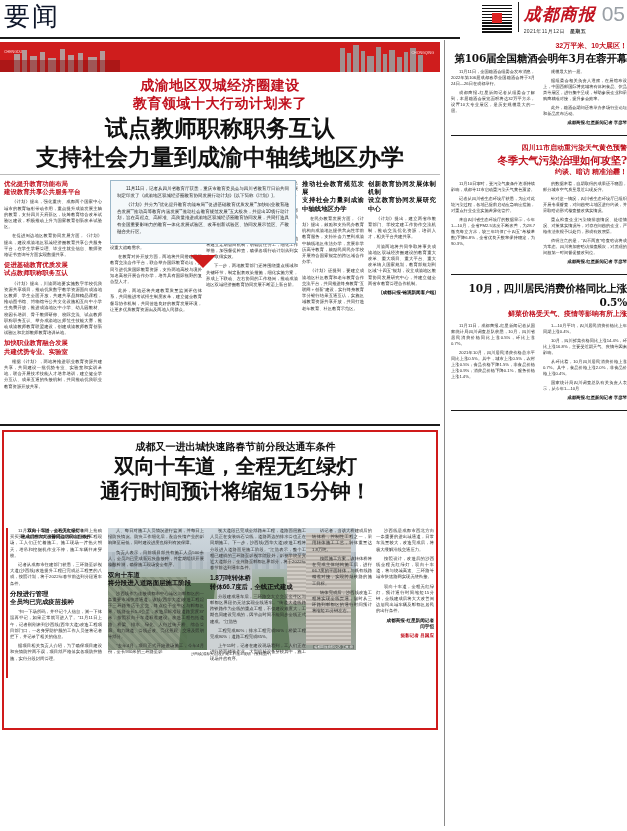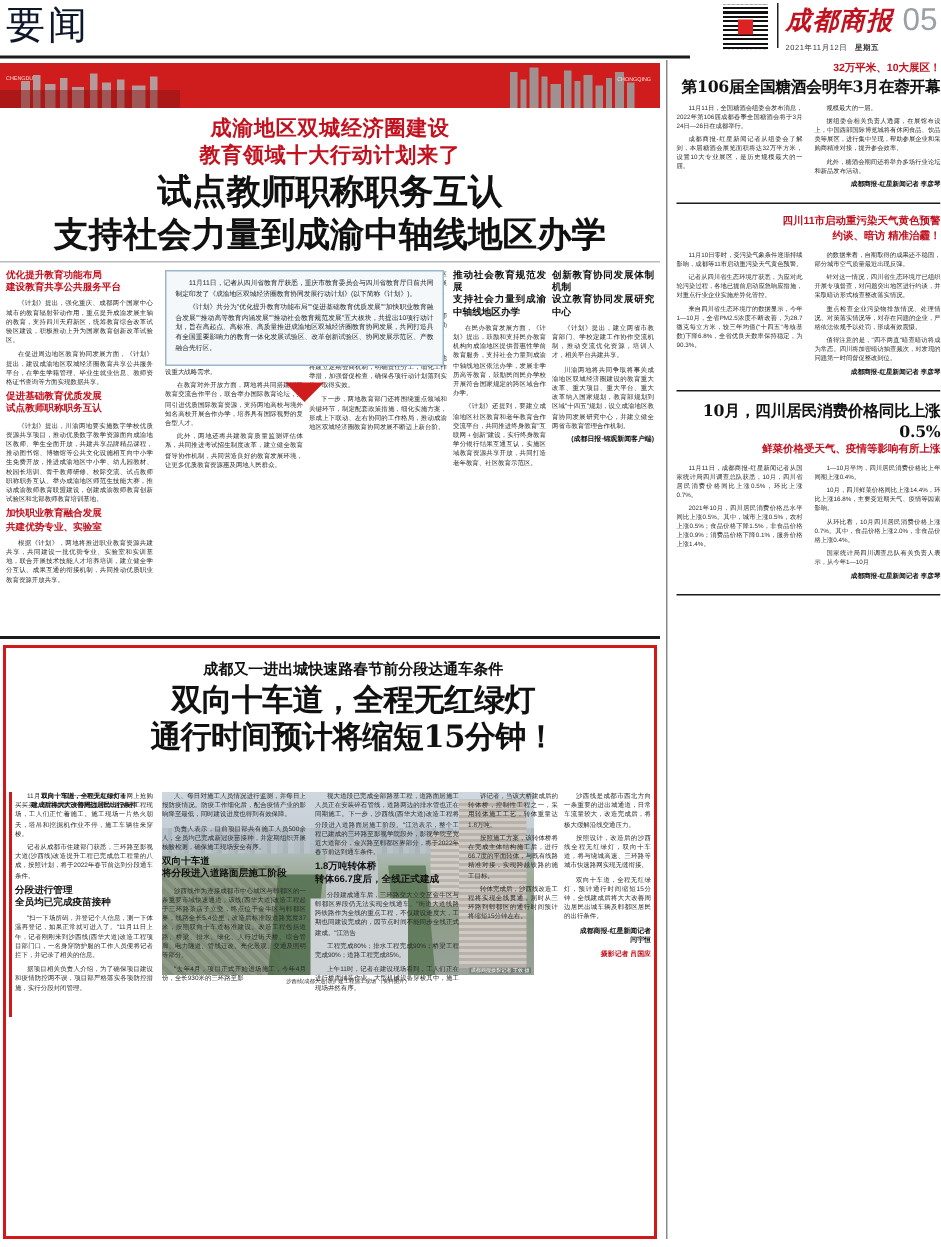--- a/index.html
+++ b/index.html
@@ -23,21 +23,21 @@
   }
   .section-rule{position:absolute;left:0;top:37px;width:460px;height:2px;background:#1b1b1b;}
   .mh-right{position:absolute;right:2px;top:2px;height:34px;display:flex;align-items:flex-start;}
   .qr{width:30px;height:30px;background:
       repeating-linear-gradient(0deg,#111 0 1.5px,#fff 1.5px 3px),
       repeating-linear-gradient(90deg,#111 0 1.5px,rgba(255,255,255,0) 1.5px 3px);
       position:relative;border:1px solid #fff;}
   .qr:after{content:"";position:absolute;left:10px;top:10px;width:10px;height:10px;background:#d22;}
   .mh-div{width:1px;height:30px;background:#222;margin:0 5px;}
   .mh-brand-wrap{display:flex;flex-direction:column;align-items:flex-start;}
-  .mh-topline{display:flex;align-items:flex-start;}
+  .mh-topline{display:flex;align-items:flex-end;}
   .mh-brand{
     font-size:17px;font-weight:bold;color:#c1121f;letter-spacing:1px;
     font-family:"DejaVu Serif","Liberation Serif",serif;font-style:italic;
   }
   .mh-pageno{font-size:21px;color:#9aa0a6;margin-left:6px;font-weight:300;letter-spacing:0;}
   .mh-date{font-size:5px;color:#333;margin-top:2px;letter-spacing:.4px;}
   .mh-date .wd{margin-left:5px;font-weight:bold;}
 
   
   .banner{
@@ -102,21 +102,21 @@
     font-family:"DejaVu Serif","Liberation Serif",serif;}
   .rail-sub{font-size:7px;color:#c1121f;font-weight:bold;line-height:10px;}
   .rail-body{display:flex;gap:8px;margin-top:4px;}
   .rail-body .rc{flex:1;font-size:4.2px;line-height:6px;color:#2b2b2b;text-align:justify;}
   .rail-body .rc p{margin:0 0 3px 0;text-indent:8px;}
   .rail-hr{height:1px;background:#1b1b1b;margin:6px 0 6px 0;}
   .rail-credit{text-align:right;font-weight:bold;font-size:4.4px;color:#111;}
 
   
   .feature{
-    position:absolute;left:2px;top:430px;width:436px;height:396px;
+    position:absolute;left:2px;top:430px;width:436px;height:300px;
     border:2px solid #d01a1a;box-sizing:border-box;background:#fff;padding-left:31px;
   }
   .f-kicker{margin-top:8px;text-align:center;font-size:10px;font-weight:bold;color:#111;line-height:13px;}
   .f-title{
     text-align:center;font-size:20.5px;line-height:24px;font-weight:bold;color:#111;
     font-family:"DejaVu Serif","Liberation Serif",serif;letter-spacing:-.3px;margin-top:1px;
   }
   .f-body{position:absolute;left:6px;top:96px;width:424px;height:292px;}
   .fc{position:absolute;top:0;font-size:4.3px;line-height:6.2px;color:#2b2b2b;text-align:justify;}
   .fc p{margin:0 0 3px 0;text-indent:8px;}
@@ -372,20 +372,21 @@
               <p>据组委会相关负责人透露，在展馆布设上，中国西部国际博览城将有休闲食品、饮品类等展区，进行集中呈现，帮助参展企业和采购商精准对接，提升参会效率。</p>
               <p>此外，糖酒会期间还将举办多场行业论坛和新品发布活动。</p>
               <p class="rail-credit">成都商报-红星新闻记者  李彦琴</p>
             </div>
           </div>
           <div class="rail-hr"></div>
         </div>
         <div>
           <div class="rail-hdr">
             <div class="rail-kicker">四川11市启动重污染天气黄色预警</div>
+            <div class="rail-title" style="color: rgb(193, 18, 31);">冬季大气污染治理如何攻坚?</div>
             <div class="rail-sub">约谈、暗访 精准治霾！</div>
           </div>
           <div class="rail-body">
             <div class="rc">
               <p>11月10日零时，受污染气象条件逐渐持续影响，成都等11市启动重污染天气黄色预警。</p>
               <p>记者从四川省生态环境厅获悉，为应对此轮污染过程，各地已提前启动应急响应措施，对重点行业企业实施差异化管控。</p>
               <p>来自四川省生态环境厅的数据显示，今年1—10月，全省PM2.5浓度不断改善，为28.7微克每立方米，较三年均值("十四五"考核基数)下降6.8%，全省优良天数率保持稳定，为90.3%。</p>
             </div>
             <div class="rc">
               <p>的数据来看，自期取得的成果还不稳固，部分城市空气质量最近出现反弹。</p>

